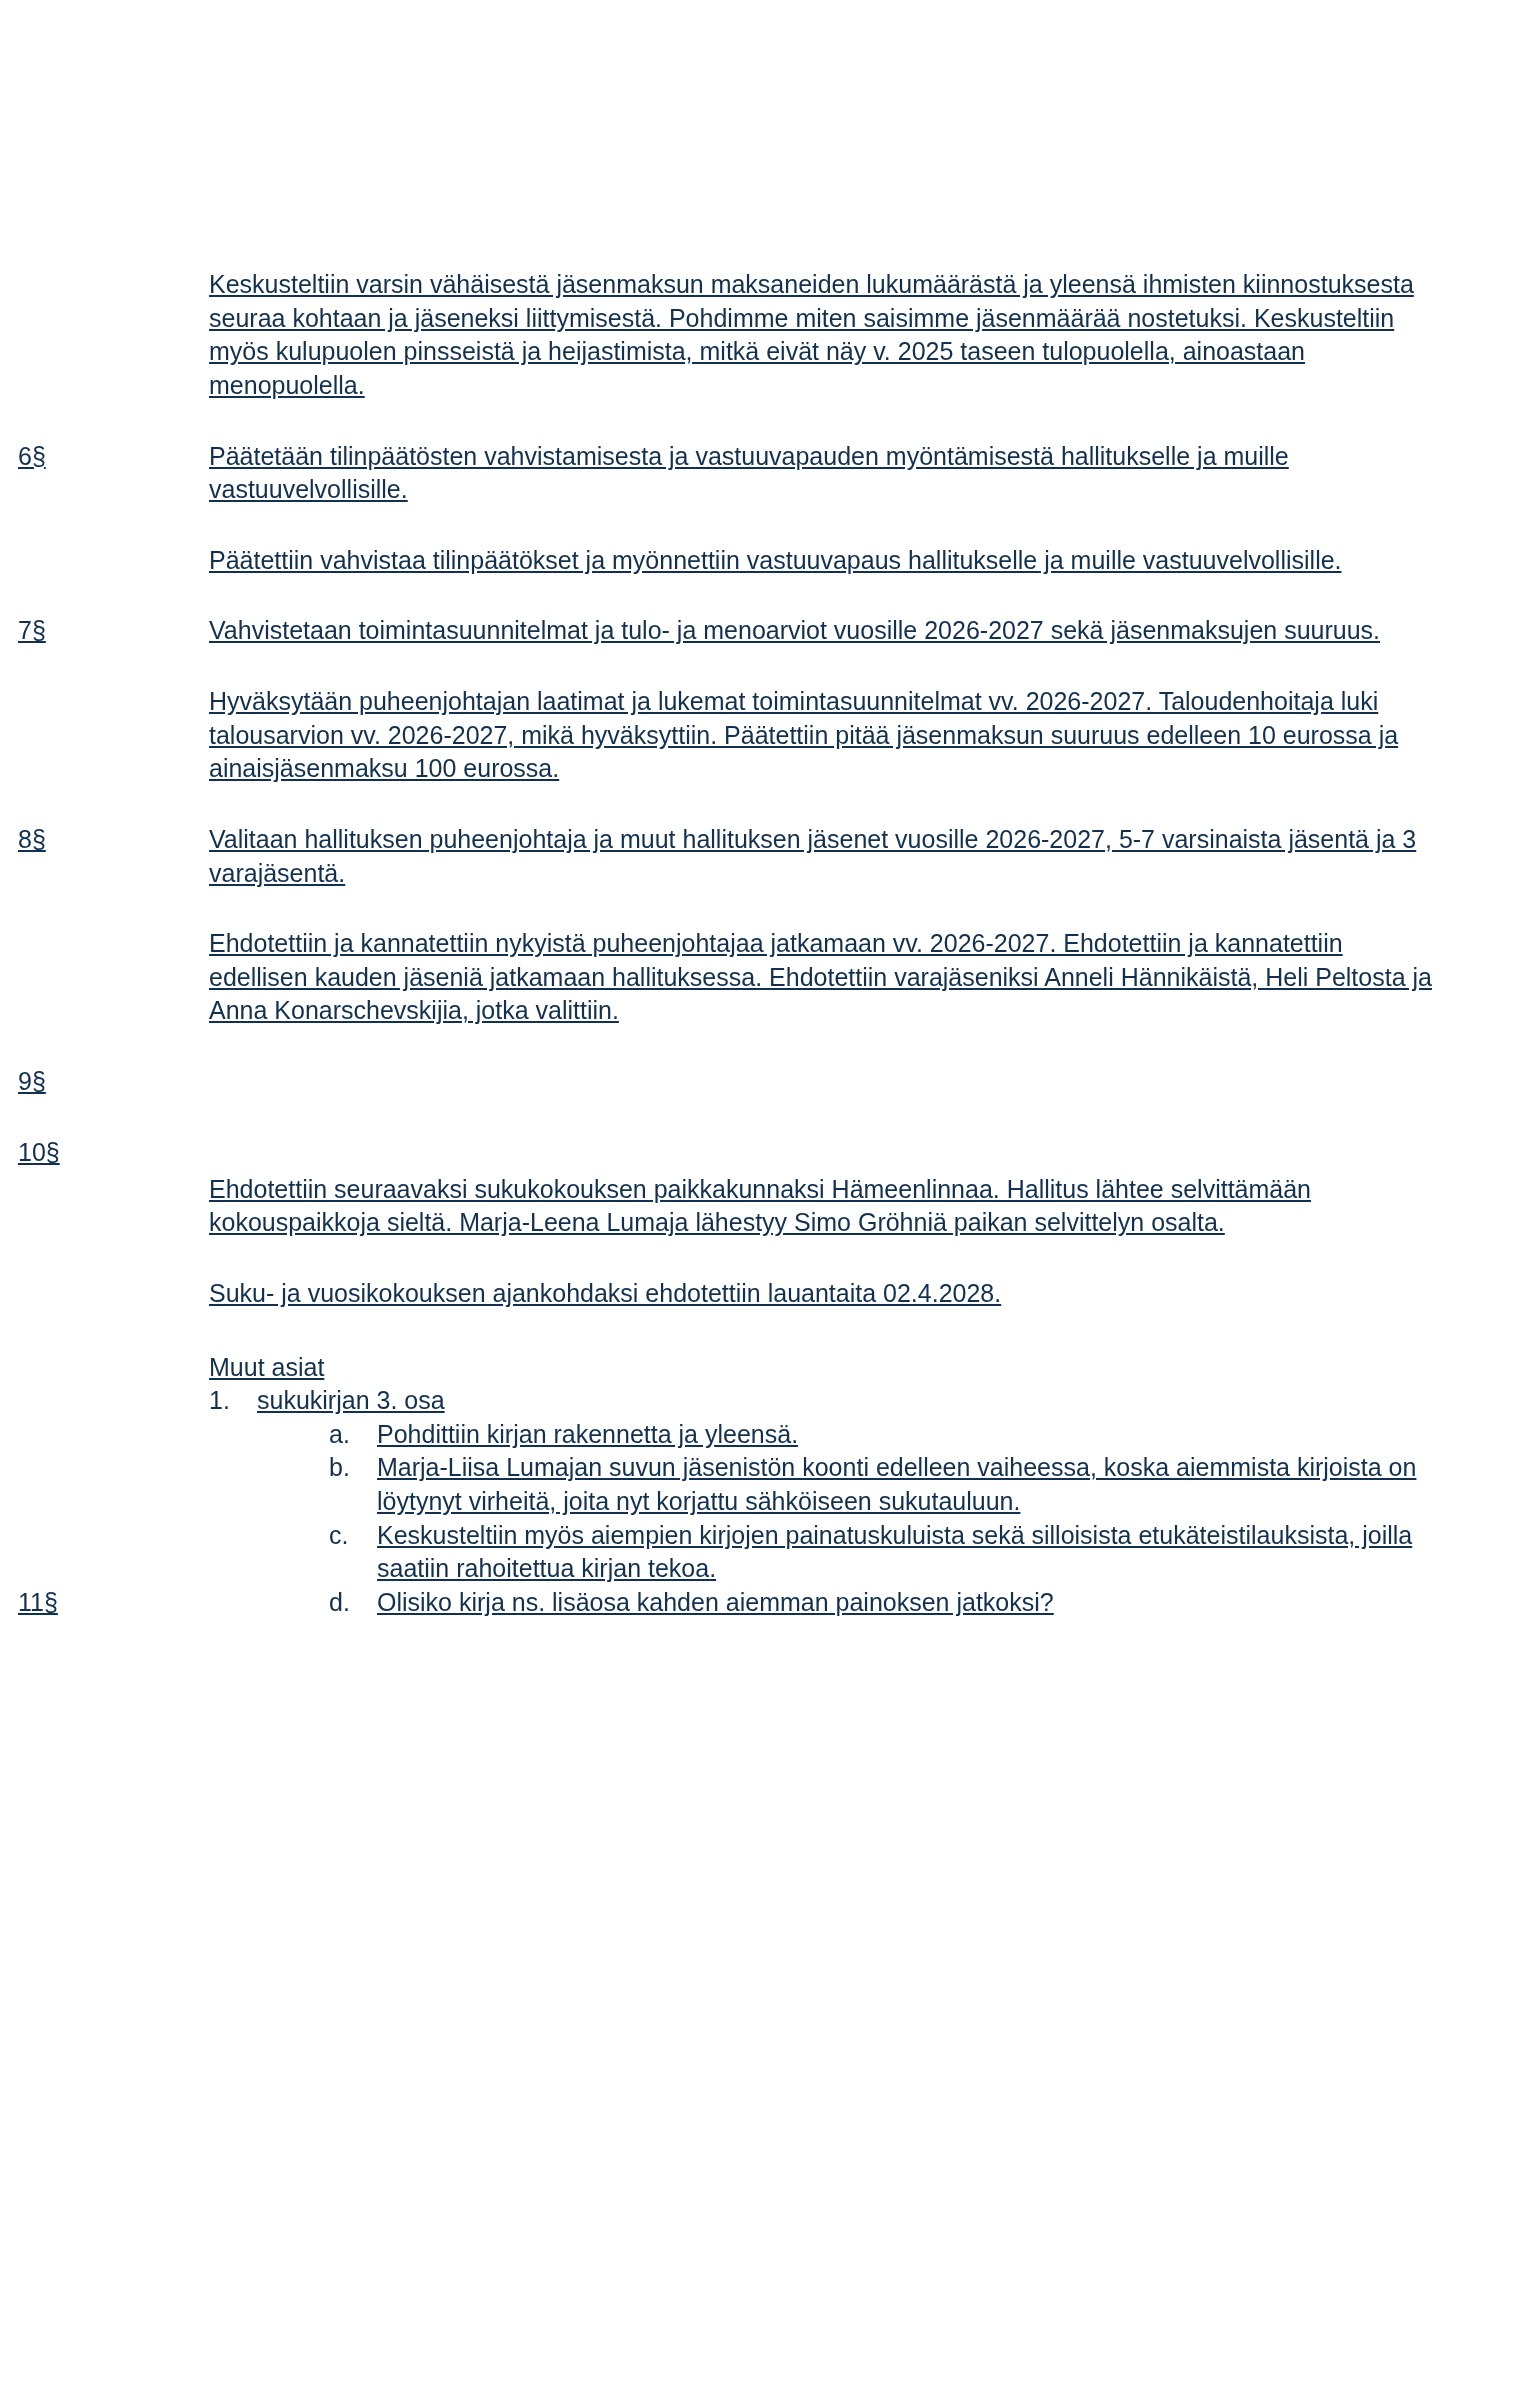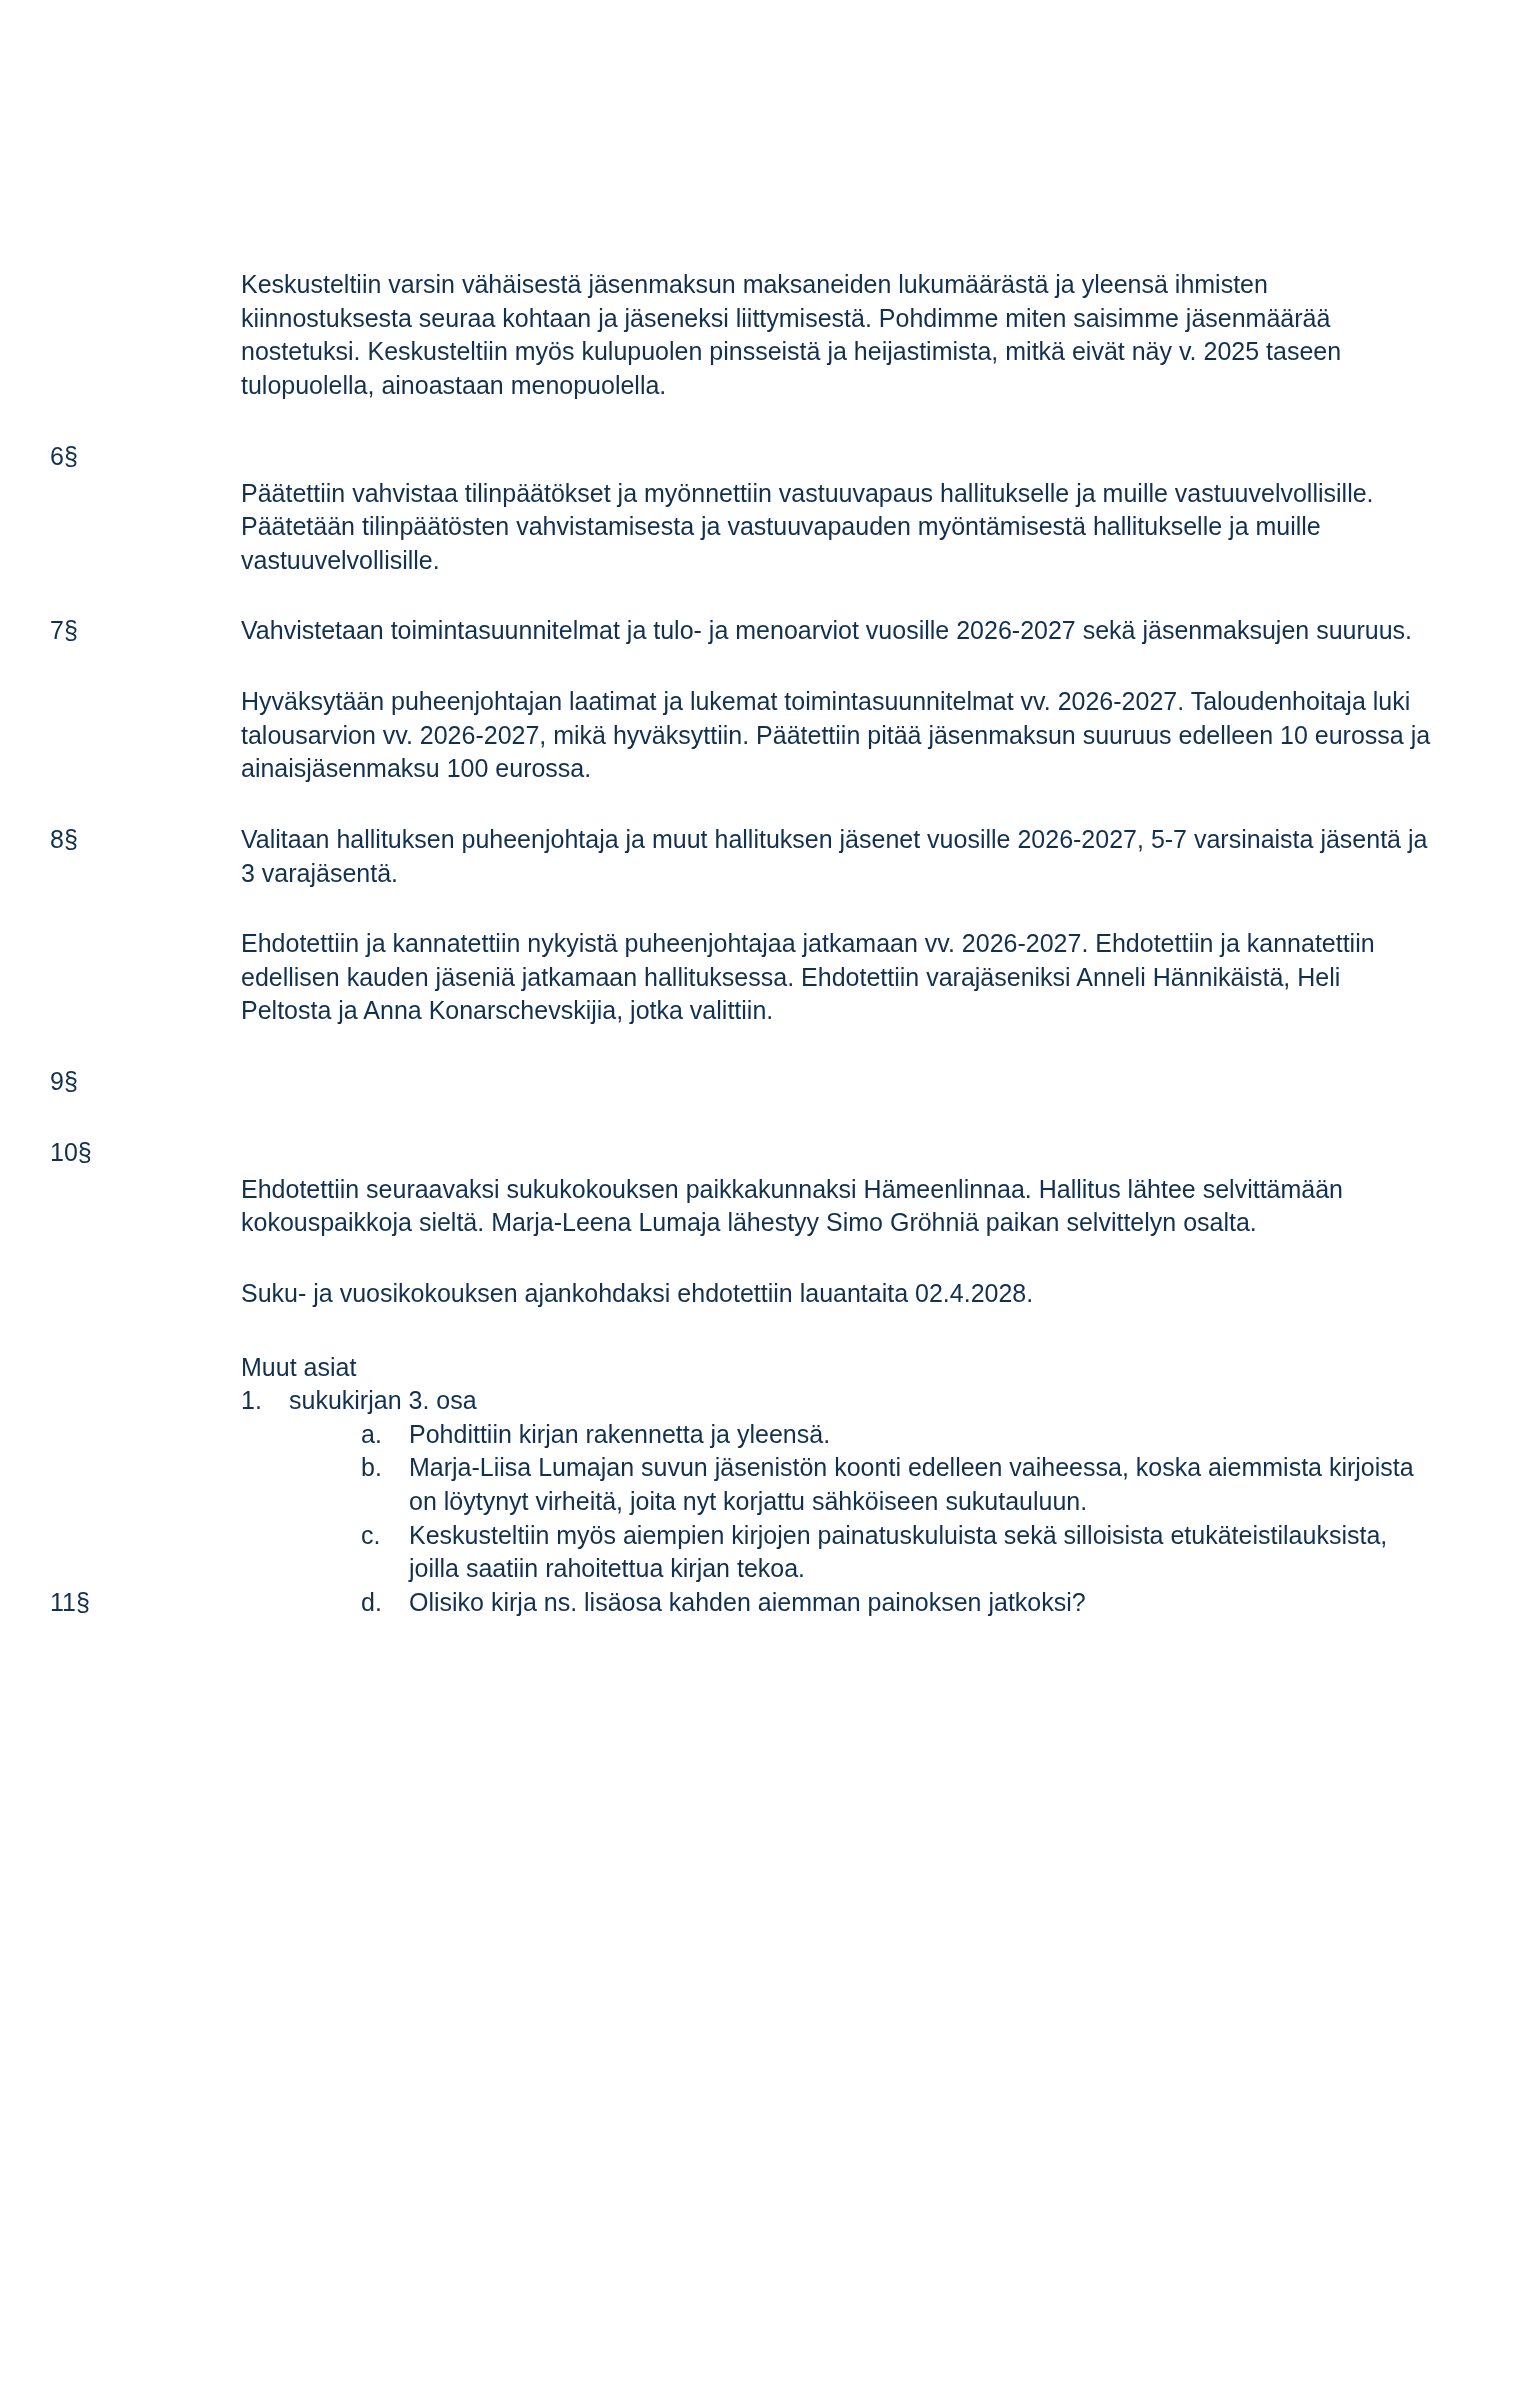--- a/index.html
+++ b/index.html
@@ -13,21 +13,22 @@
     font-family: "Liberation Sans", sans-serif;
     color: #123050;
     -webkit-font-smoothing: antialiased;
   }
   .page {
     position: relative;
     width: 1528px;
     height: 2401px;
     background: #ffffff;
     box-sizing: border-box;
-    padding: 268px 92px 0 50px;
+    padding: 268px 92px 0 18px;
+    text-decoration: underline;
   }
   .doc-body {
     font-size: 25px;
     line-height: 1.345;
   }
 
   
   .section {
     display: flex;
     align-items: flex-start;
@@ -96,22 +97,22 @@
     <div class="section">
       <div class="marker-col"></div>
       <div class="text-col">
         <p class="para">Keskusteltiin varsin vähäisestä jäsenmaksun maksaneiden lukumäärästä ja yleensä ihmisten kiinnostuksesta seuraa kohtaan ja jäseneksi liittymisestä. Pohdimme miten saisimme jäsenmäärää nostetuksi. Keskusteltiin myös kulupuolen pinsseistä ja heijastimista, mitkä eivät näy v. 2025 taseen tulopuolella, ainoastaan menopuolella.</p>
       </div>
     </div>
 
     <div class="section sec-gap">
       <div class="marker-col">6§</div>
       <div class="text-col">
+        <p class="para">Päätetään tilinpäätösten vahvistamisesta ja vastuuvapauden myöntämisestä hallitukselle ja muille vastuuvelvollisille.</p>
         <p class="para para-gap">Päätettiin vahvistaa tilinpäätökset ja myönnettiin vastuuvapaus hallitukselle ja muille vastuuvelvollisille.</p>
-        <p class="para">Päätetään tilinpäätösten vahvistamisesta ja vastuuvapauden myöntämisestä hallitukselle ja muille vastuuvelvollisille.</p>
       </div>
     </div>
 
     <div class="section sec-gap">
       <div class="marker-col">7§</div>
       <div class="text-col">
         <p class="para">Vahvistetaan toimintasuunnitelmat ja tulo- ja menoarviot vuosille 2026-2027 sekä jäsenmaksujen suuruus.</p>
         <p class="para para-gap">Hyväksytään puheenjohtajan laatimat ja lukemat toimintasuunnitelmat vv. 2026-2027. Taloudenhoitaja luki talousarvion vv. 2026-2027, mikä hyväksyttiin. Päätettiin pitää jäsenmaksun suuruus edelleen 10 eurossa ja ainaisjäsenmaksu 100 eurossa.</p>
       </div>
     </div>

